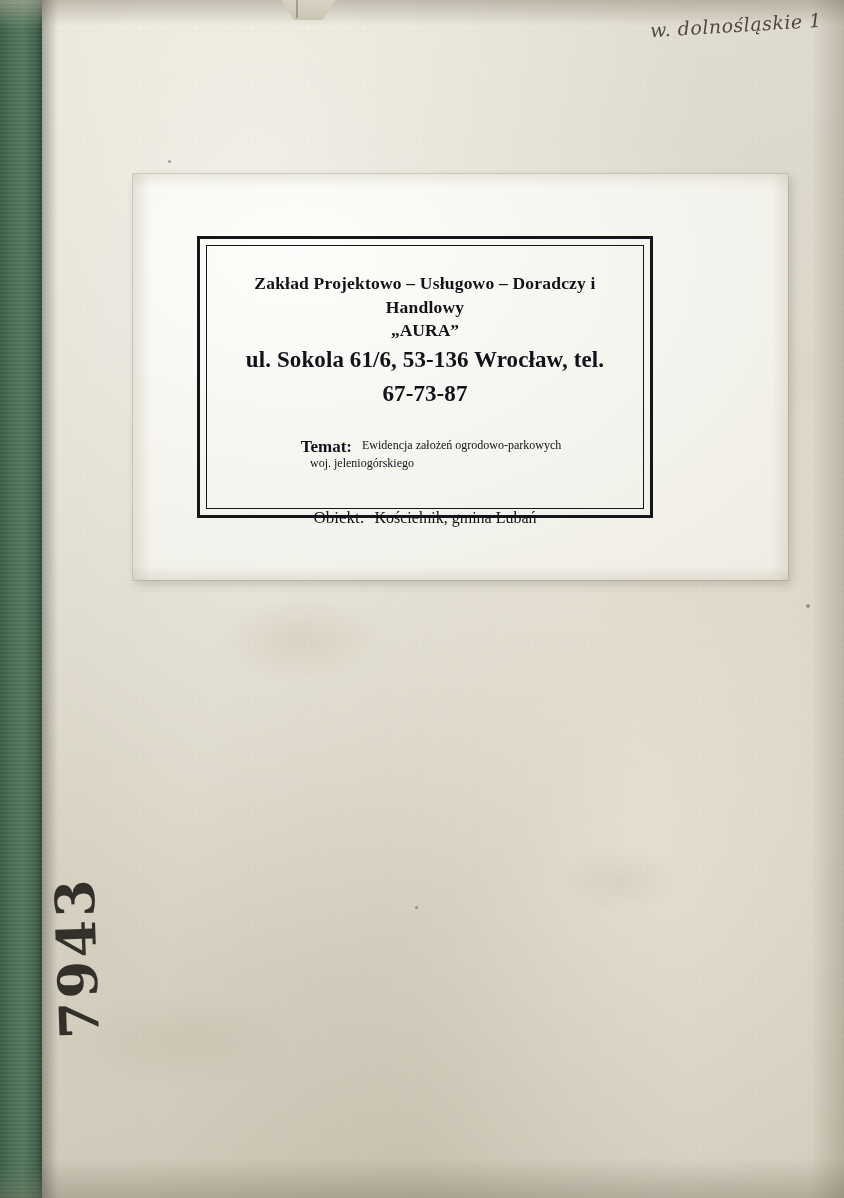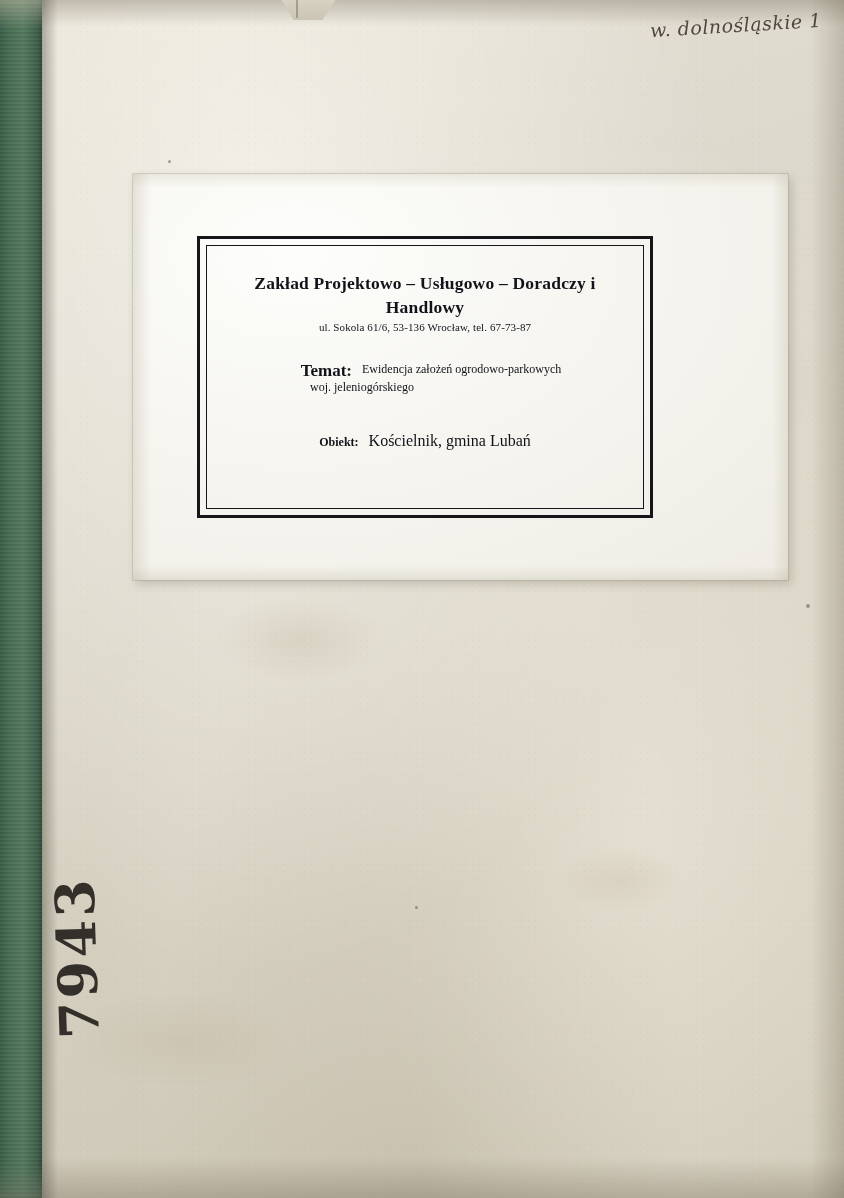--- a/index.html
+++ b/index.html
@@ -177,22 +177,22 @@
     font-weight: bold;
     letter-spacing: 0.2px;
     line-height: 1.35;
   }
   .org-line2 {
     font-size: 17.5px;
     font-weight: bold;
     line-height: 1.35;
   }
   .org-line3 {
-    font-size: 11px;
-    font-weight: normal;
+    font-size: 23px;
+    font-weight: bold;
     line-height: 1.5;
     letter-spacing: 0.1px;
   }
 
   .topic-block {
     margin-top: 24px;
     display: flex;
     justify-content: center;
     align-items: flex-start;
     gap: 10px;
@@ -215,22 +215,22 @@
   }
 
   .object-block {
     margin-top: 36px;
     display: flex;
     justify-content: center;
     align-items: baseline;
     gap: 10px;
   }
   .object-label {
-    font-size: 12px;
-    font-weight: bold;
+    font-size: 17px;
+    font-weight: normal;
   }
   .object-value {
     font-size: 16px;
   }
 
   
   .shelf-number {
     position: absolute;
     left: 48px;
     top: 1040px;
@@ -276,20 +276,21 @@
 
   <div class="label-sheet">
     <div class="edge-wear"></div>
 
     <div class="label-frame-outer">
       <div class="label-frame-inner">
 
         <div class="label-content">
 
           <div class="org-line1">Zakład Projektowo – Usługowo – Doradczy i Handlowy</div>
+          <div class="org-line2">„AURA”</div>
           <div class="org-line3">ul. Sokola 61/6, 53-136 Wrocław, tel. 67-73-87</div>
 
           <div class="topic-block">
             <div class="topic-label">Temat:</div>
             <div class="topic-value">
               <span>Ewidencja założeń ogrodowo-parkowych</span>
               <span class="l2">woj. jeleniogórskiego</span>
             </div>
           </div>
 

